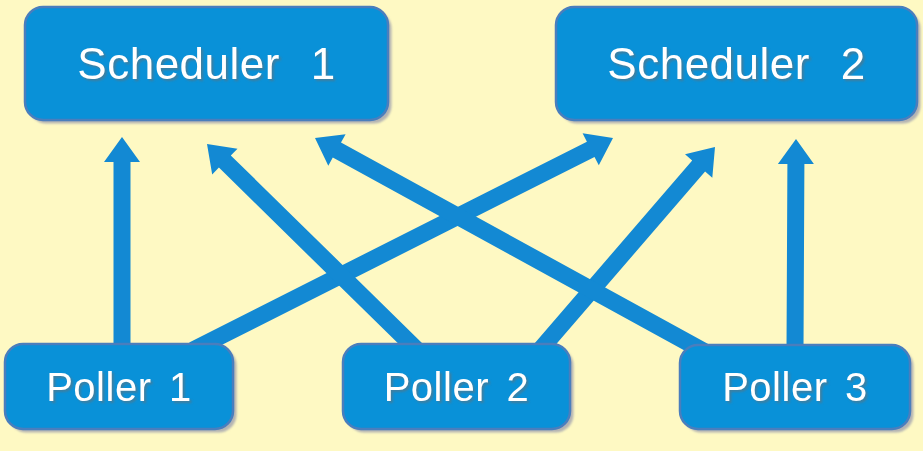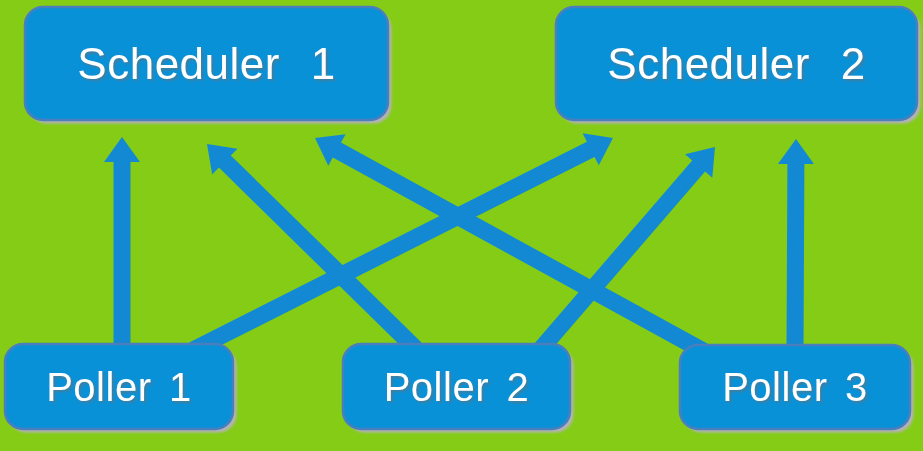--- a/index.html
+++ b/index.html
@@ -4,21 +4,21 @@
 <style>
   html, body {
     margin: 0;
     padding: 0;
     background: #ffffff;
   }
   .stage {
     position: relative;
     width: 923px;
     height: 451px;
-    background: #84cc16;
+    background: #fef9c3;
     overflow: hidden;
   }
   svg text {
     font-family: "Liberation Sans", sans-serif;
     letter-spacing: 0.5px;
   }
 </style>
 </head>
 <body>
 

